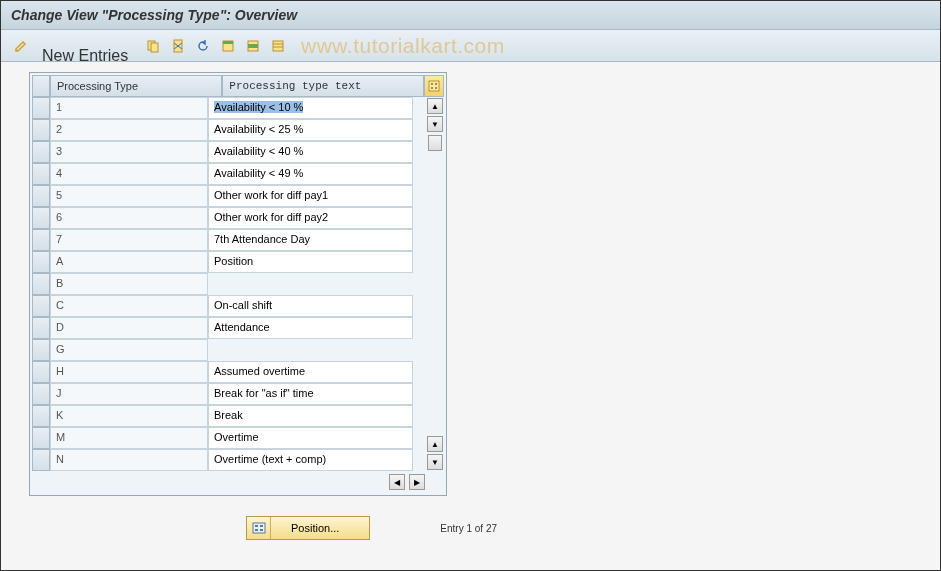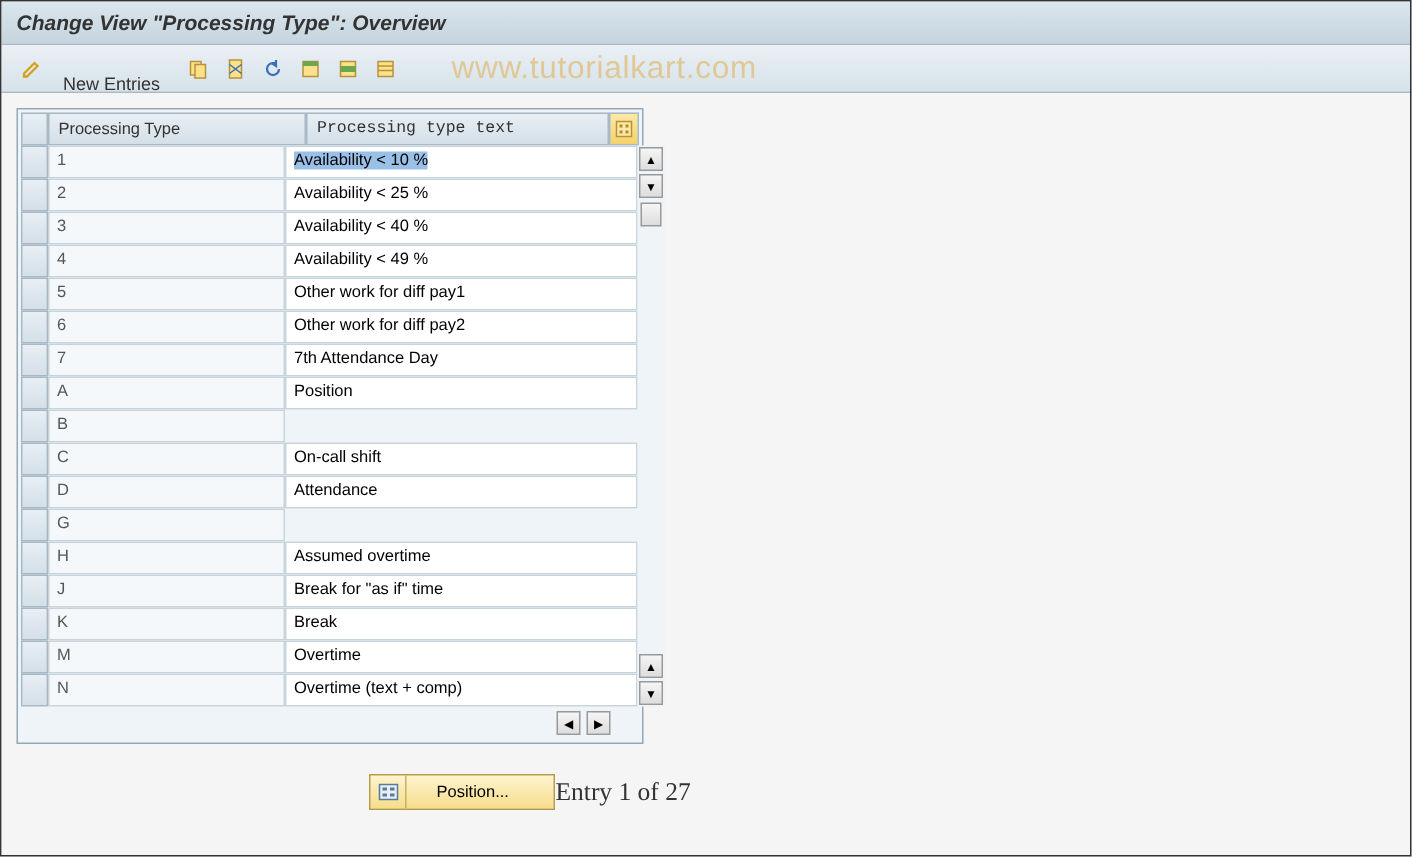--- a/index.html
+++ b/index.html
@@ -39,21 +39,21 @@
       width: 20px;
       height: 20px;
       display: inline-flex;
       align-items: center;
       justify-content: center;
       cursor: pointer;
       border: 1px solid transparent;
       border-radius: 2px;
     }
     .new-entries {
-      font-size: 12px;
+      font-size: 16px;
       color: #333;
       padding: 2px 6px;
       cursor: pointer;
       margin-right: 4px;
       margin-top: 20px;
     }
     .watermark {
       position: absolute;
       left: 300px;
       font-size: 21px;
@@ -64,20 +64,21 @@
     .content-area {
       padding: 10px;
       background: #f5f5f5;
     }
     .table-container {
       width: 418px;
       border: 1px solid #94a8b5;
       background: #eef4f8;
       padding: 2px;
       position: relative;
+      margin-left: 18px;
     }
     .table-header {
       display: flex;
       background: #dde7ee;
     }
     .th {
       background: linear-gradient(to bottom, #e8eff4 0%, #d4dfe8 100%);
       border: 1px solid #a8b8c4;
       padding: 4px 6px;
       font-size: 11px;
@@ -112,21 +113,21 @@
       width: 18px;
       background: linear-gradient(to bottom, #e8eff4 0%, #d4dfe8 100%);
       border: 1px solid #a8b8c4;
     }
     .td-type {
       width: 158px;
       background: #f5f8fa;
       color: #555;
     }
     .td-text {
-      width: 235px;
+      width: 205px;
     }
     .selected .td-text {
       position: relative;
     }
     .selected-text {
       background: #9ac0e8;
       padding: 0;
     }
     .scrollbar-col {
       width: 18px;
@@ -167,20 +168,21 @@
       display: flex;
       justify-content: flex-end;
       background: #eef4f8;
       padding: 2px 18px 2px 0;
       gap: 2px;
     }
     .footer-area {
       padding: 20px 10px;
       display: flex;
       align-items: center;
+      gap: 70px;
     }
     .position-btn {
       margin-left: 225px;
       display: flex;
       align-items: center;
       background: linear-gradient(to bottom, #fef4d0 0%, #f5dd8a 100%);
       border: 1px solid #b89a47;
       cursor: pointer;
       height: 24px;
     }
@@ -190,23 +192,22 @@
       display: flex;
       align-items: center;
       justify-content: center;
       border-right: 1px solid #c9af60;
     }
     .position-btn-label {
       font-size: 11px;
       padding: 0 30px 0 20px;
     }
     .entry-info {
-      font-size: 17px;
+      font-size: 10px;
       color: #333;
-      font-family: Liberation Serif, serif;
     }
     svg { display: block; }
   </style>
 </head>
 <body>
 
 <div class="title-bar">Change View "Processing Type": Overview</div>
 
 <div class="toolbar">
   <span class="toolbar-icon">

